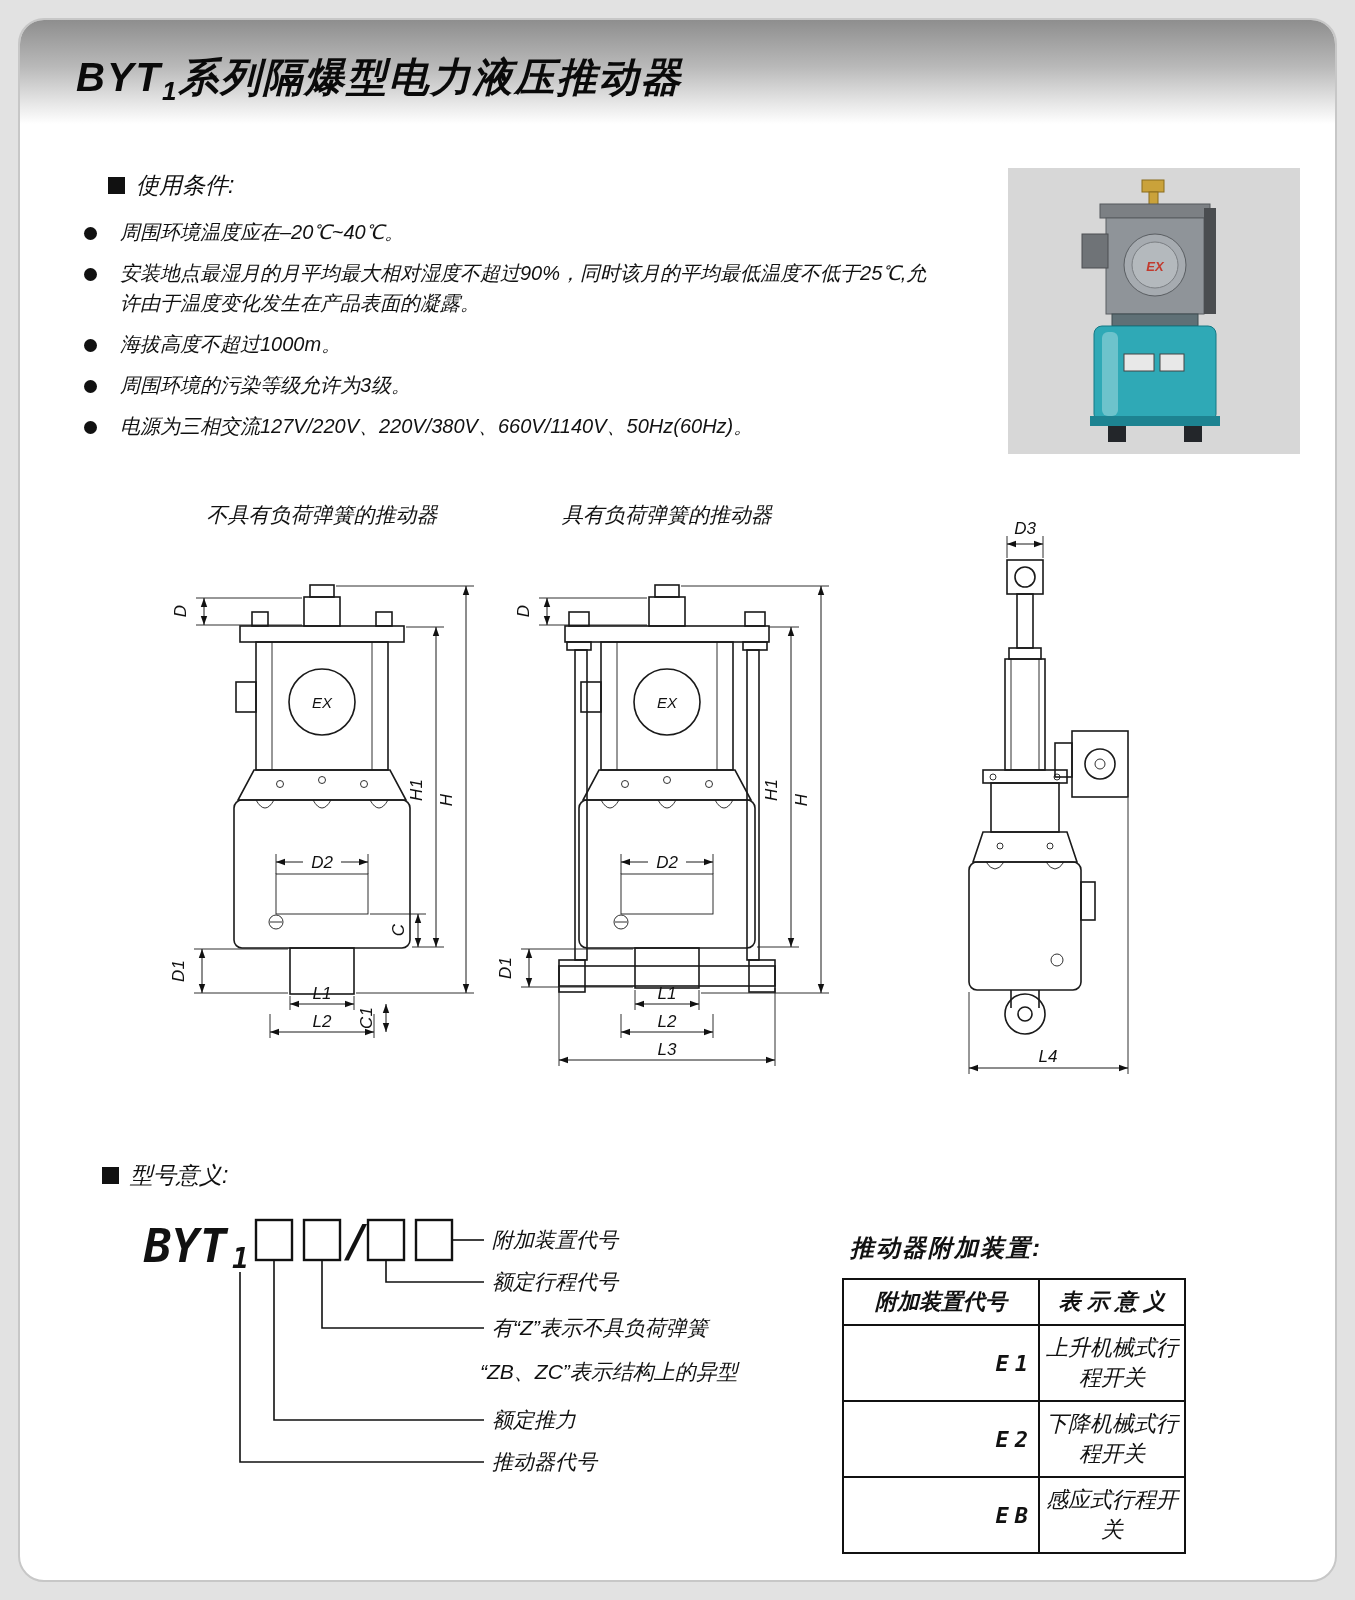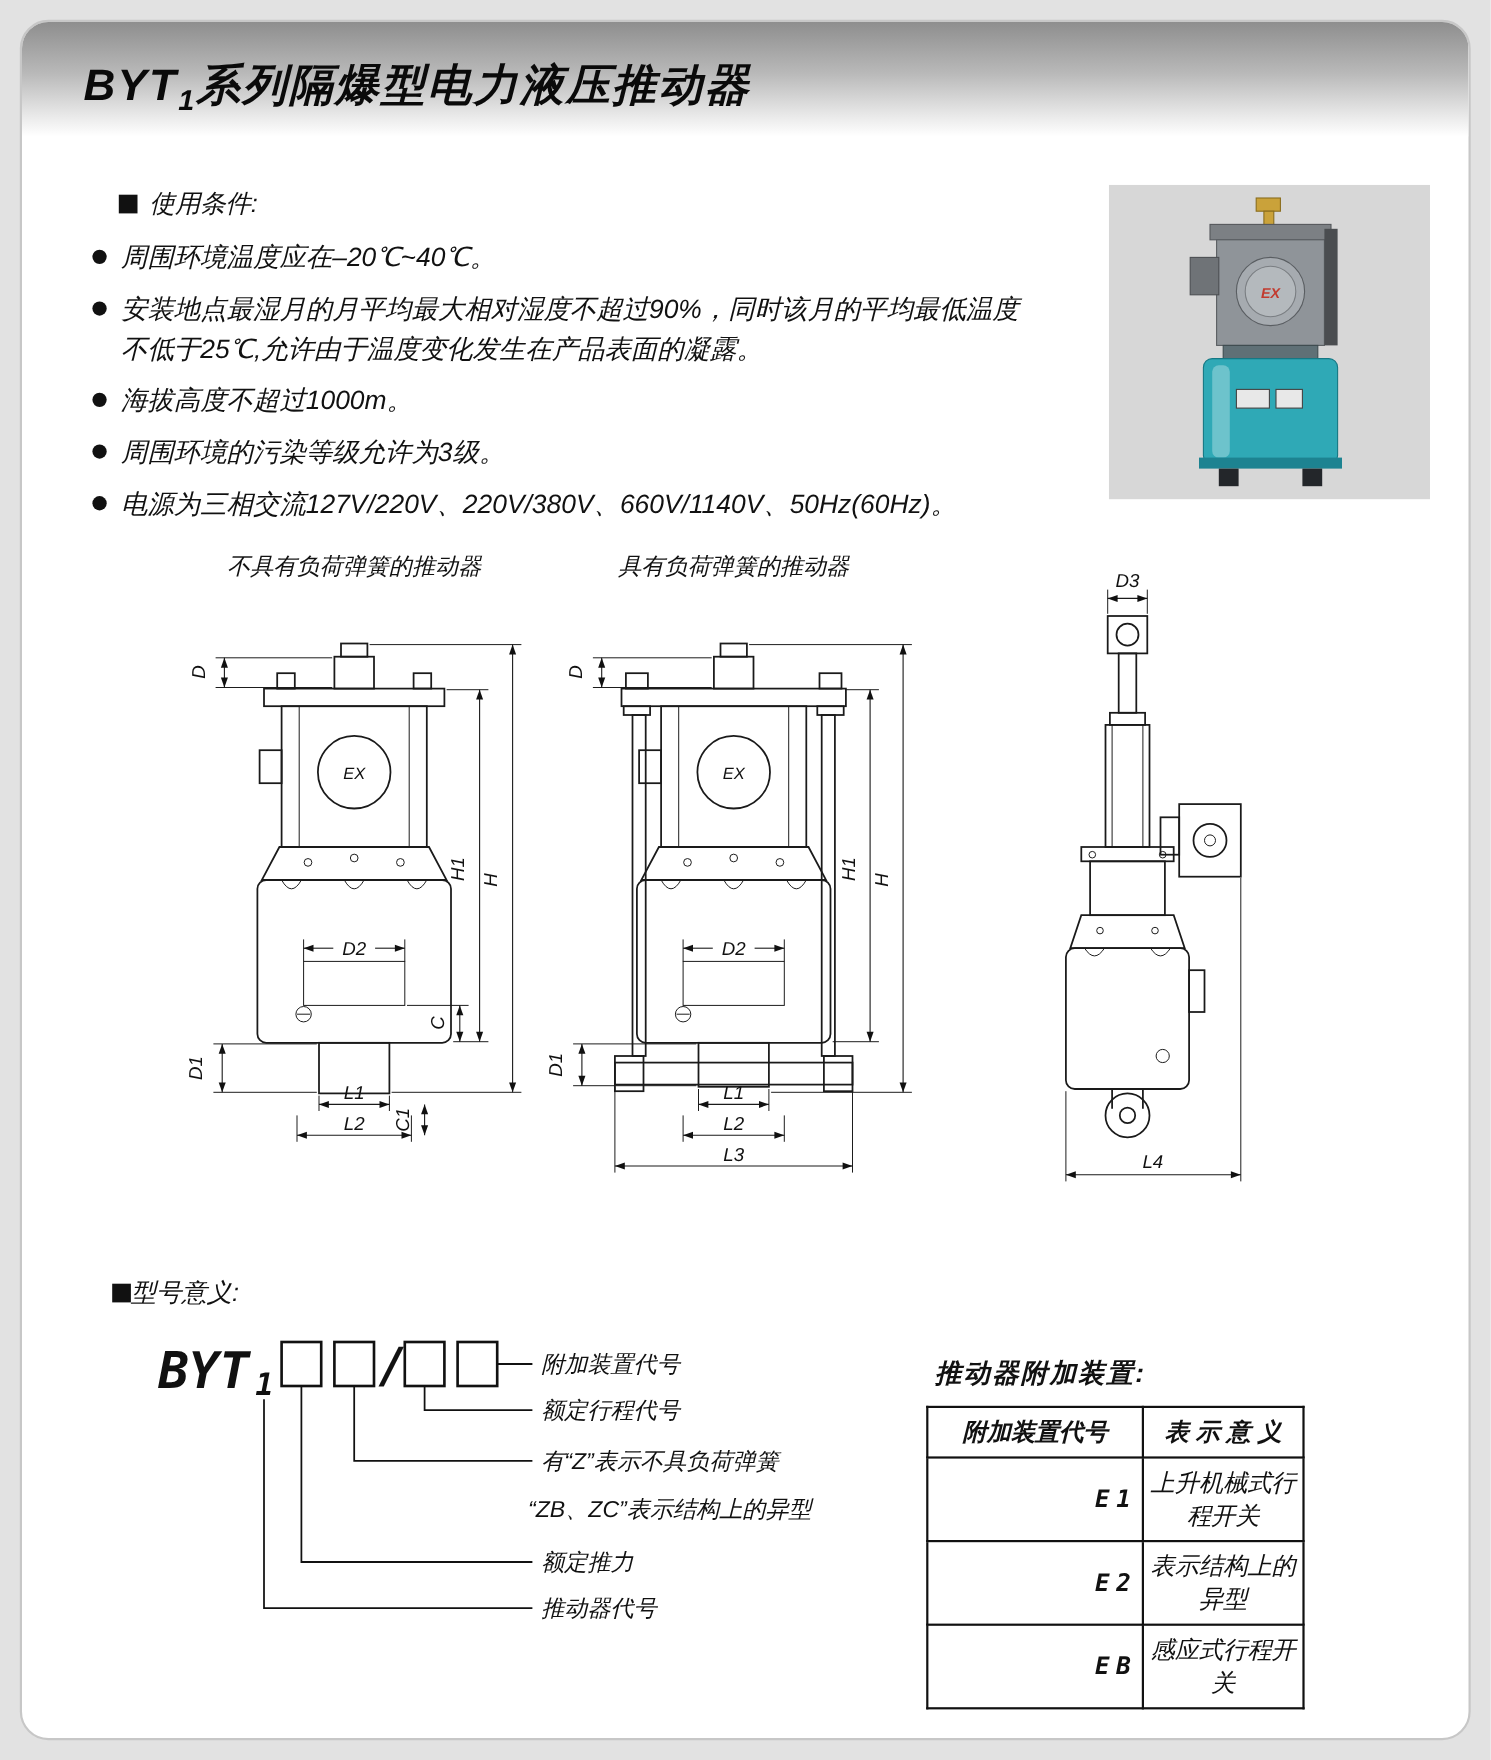--- a/index.html
+++ b/index.html
@@ -24,32 +24,32 @@
   }
   .title sub { font-size:26px; }
 
   .conditions { position:absolute; left:64px; top:150px; width:860px; }
   .cond-heading {
     display:flex; align-items:center; gap:11px;
     font-size:23px; margin-bottom:16px;padding-left:24px;
   }
   .sq { width:17px; height:17px; background:#111; flex:0 0 auto; }
   .cond-item {
-    display:flex; gap:13px; font-size:24px; line-height:1.5;
+    display:flex; gap:23px; font-size:20px; line-height:1.5;
     margin-bottom:11px;
   }
   .dot { flex:0 0 auto; width:13px; height:13px; border-radius:50%; background:#111; margin-top:10px; }
 
   .photo-wrap { position:absolute; left:988px; top:148px; width:292px; height:286px; }
 
   .drawings-wrap { position:absolute; left:50px; top:470px; }
 
   .model-heading {
     position:absolute; left:82px; top:1140px;
-    display:flex; align-items:center; font-size:23px;
+    display:flex; align-items:center; gap:11px; font-size:23px;
   }
   .model-svg-wrap { position:absolute; left:60px; top:1182px; }
 
   .attach { position:absolute; left:822px; top:1212px; width:344px; }
   .attach-title { font-size:24px; font-weight:bold; letter-spacing:2px; margin:0 0 14px 8px; }
   .attach table { border-collapse:collapse; width:100%; }
   .attach th, .attach td {
     border:2px solid #111; text-align:center; font-size:22px; padding:7px 4px;
   }
   .attach th { font-weight:bold; }
@@ -364,21 +364,21 @@
             <th>表 示 意 义</th>
           </tr>
         </thead>
         <tbody>
           <tr>
             <td class="code">E1</td>
             <td>上升机械式行程开关</td>
           </tr>
           <tr>
             <td class="code">E2</td>
-            <td>表示结构上的异型</td>
+            <td>下降机械式行程开关</td>
           </tr>
           <tr>
             <td class="code">EB</td>
             <td>感应式行程开关</td>
           </tr>
         </tbody>
       </table>
     </div>
 
   </div>

